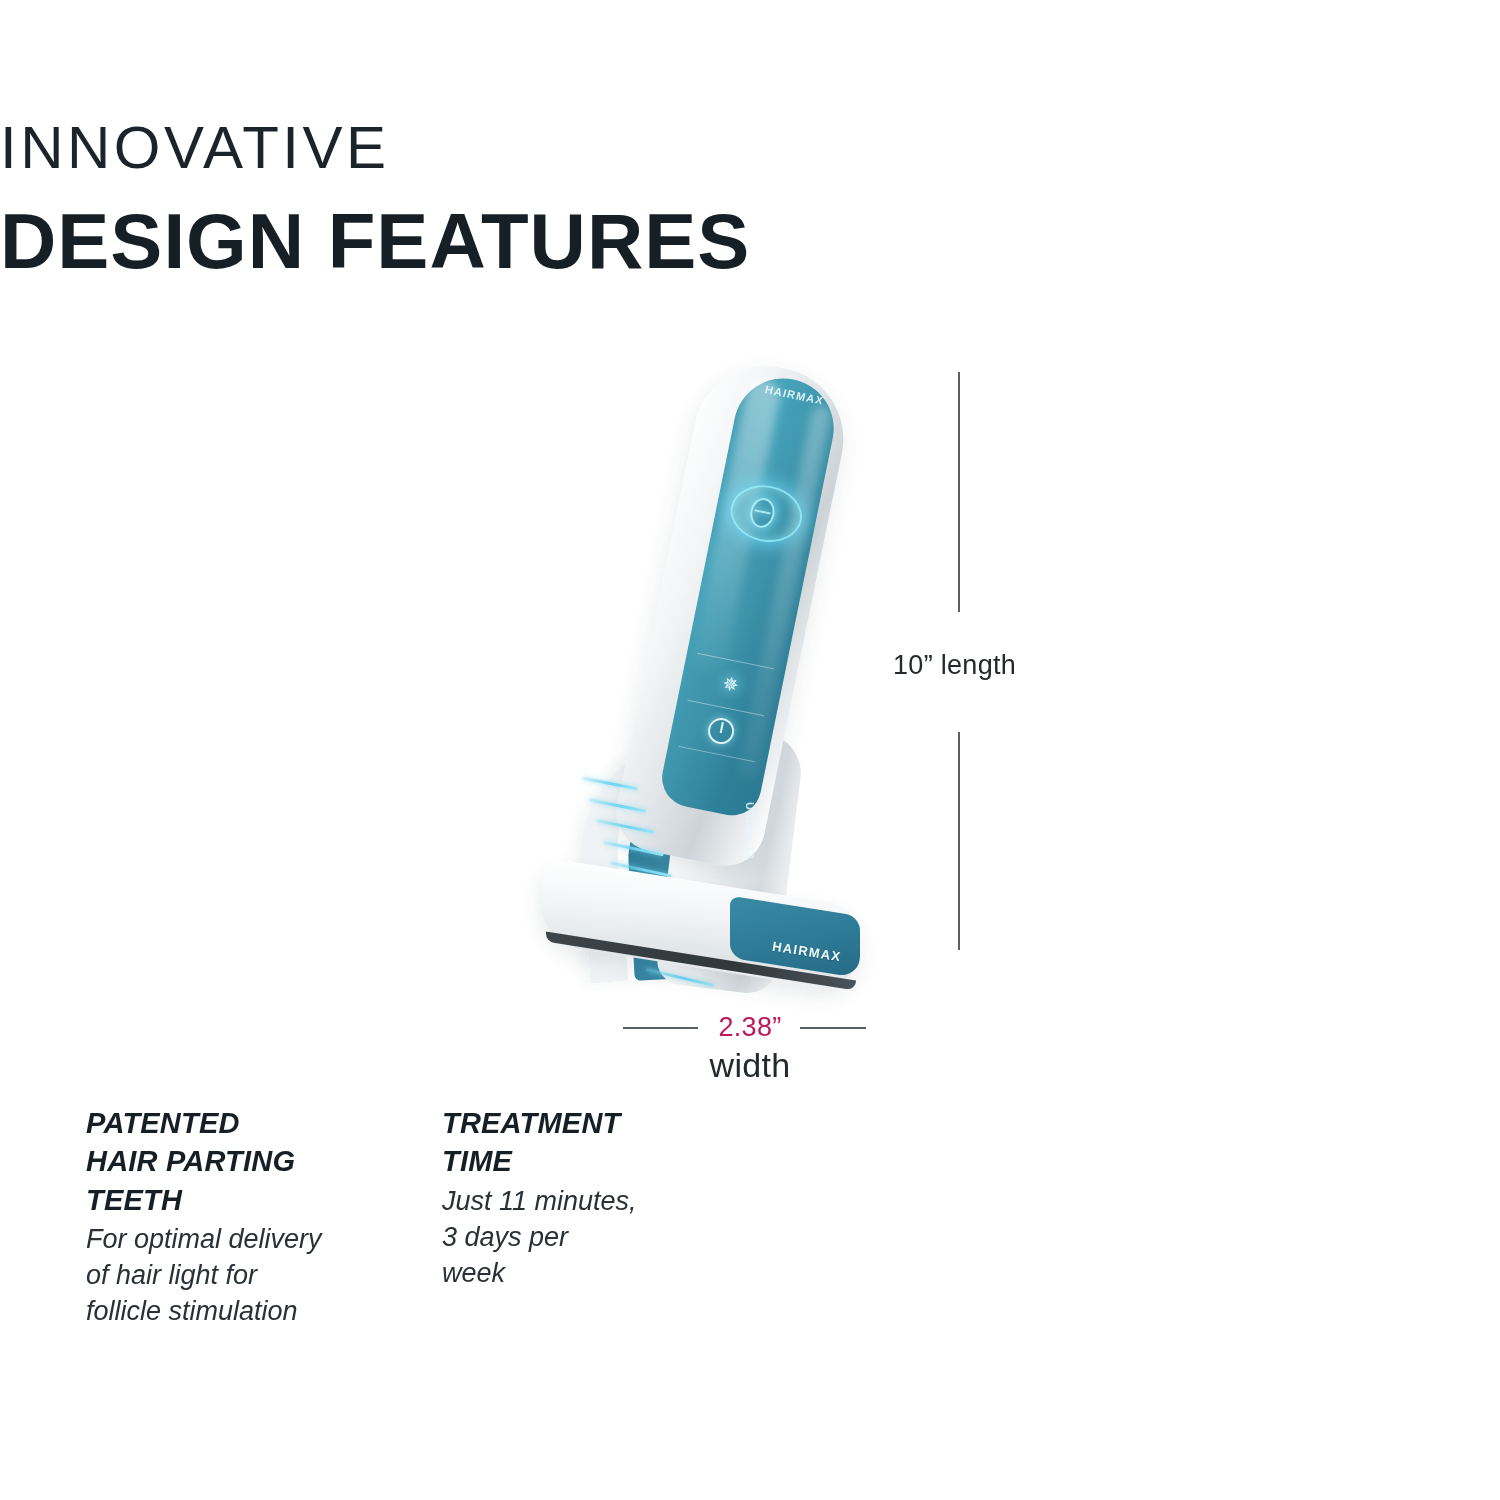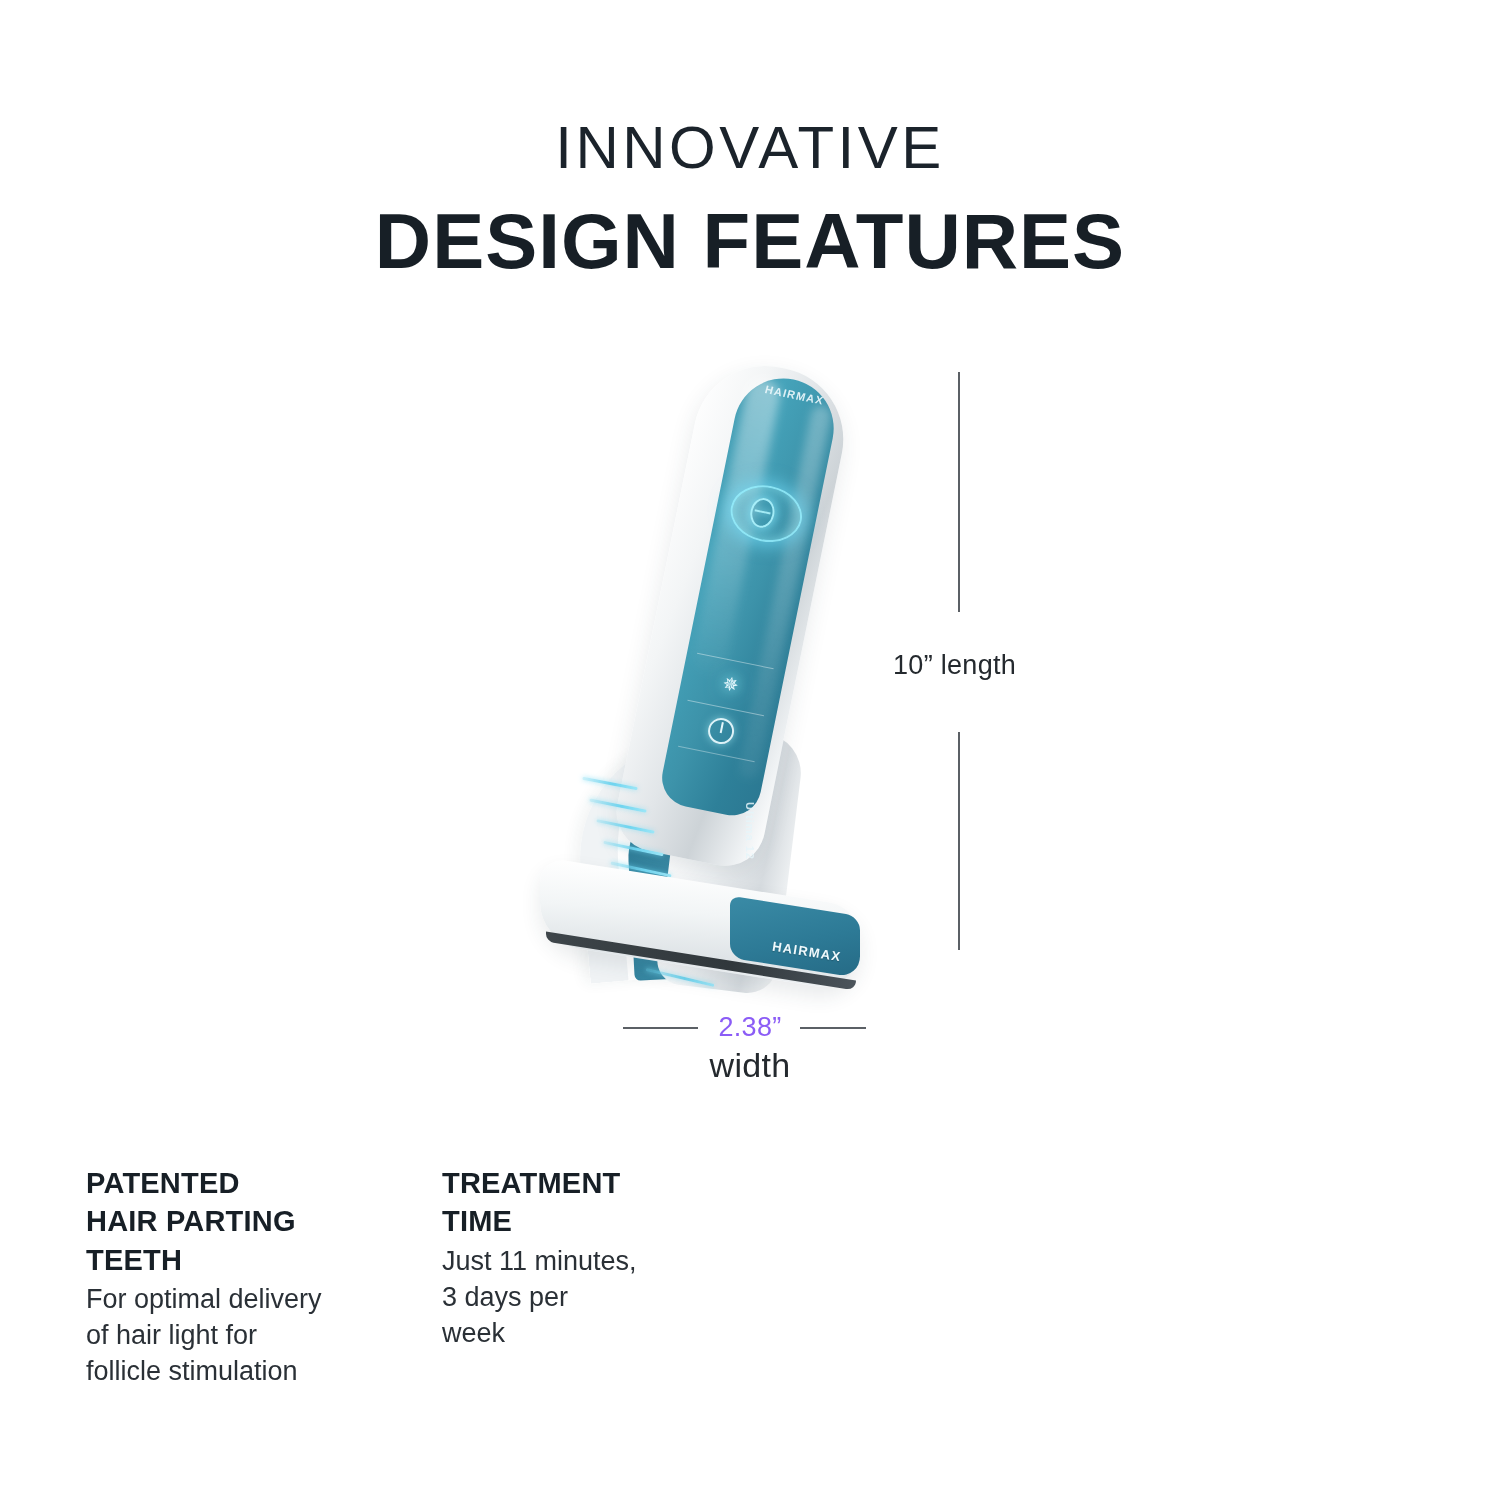--- a/index.html
+++ b/index.html
@@ -6,21 +6,21 @@
   html,body {
     width:1500px; height:1500px;
     background:#ffffff;
     font-family:"Liberation Sans", sans-serif;
     color:#171f26;
     overflow:hidden;
   }
   .page { position:relative; width:1500px; height:1500px; background:#fff; }
 
   
-  .heading { position:absolute; left:0; top:118px; width:1500px; text-align:center; }
+  .heading { position:absolute; left:0; top:118px; width:1500px; }
   .heading .line1 {
     font-size:60px; font-weight:300; letter-spacing:3.5px;
     color:#1b232b; line-height:1.0;
   }
   .heading .line2 {
     font-size:78px; font-weight:700; letter-spacing:1.0px;
     color:#171f26; line-height:1.12; margin-top:20px;
   }
 
   
@@ -182,31 +182,31 @@
     position:absolute; left:893px; top:650px;
     font-size:27px; font-weight:400; color:#24292e; letter-spacing:.3px;
     white-space:nowrap;
   }
   .dim-h { position:absolute; left:600px; top:1012px; width:300px; height:60px; }
   .dim-h .bar { position:absolute; top:15px; height:1.6px; background:#5b6065; }
   .dim-h .bar.l { left:23px; width:75px; }
   .dim-h .bar.r { left:200px; width:66px; }
   .dim-h .wlabel {
     position:absolute; left:0; top:0; width:300px; text-align:center;
-    font-size:27px; color:#8b5cf6; letter-spacing:.3px;
+    font-size:27px; color:#be185d; letter-spacing:.3px;
   }
   .dim-h .wsub {
     position:absolute; left:0; top:34px; width:300px; text-align:center;
     font-size:34px; color:#24292e; letter-spacing:.3px;
   }
 
   
   .features {
-    position:absolute; left:86px; top:1164px; width:1340px;
-    display:grid; grid-template-columns:356px 390px 290px 304px;
+    position:absolute; left:86px; top:1104px; width:1340px;
+    display:grid; grid-template-columns:356px 390px 290px 304px;font-style:italic;
   }
   .feature { padding-right:30px; }
   .f-title {
     font-size:29px; font-weight:700; line-height:1.32;
     color:#171f26; letter-spacing:.2px; white-space:pre-line;
   }
   .f-body {
     margin-top:2px; font-size:27px; font-weight:400; line-height:1.34;
     color:#2a3036; white-space:pre-line;
   }

